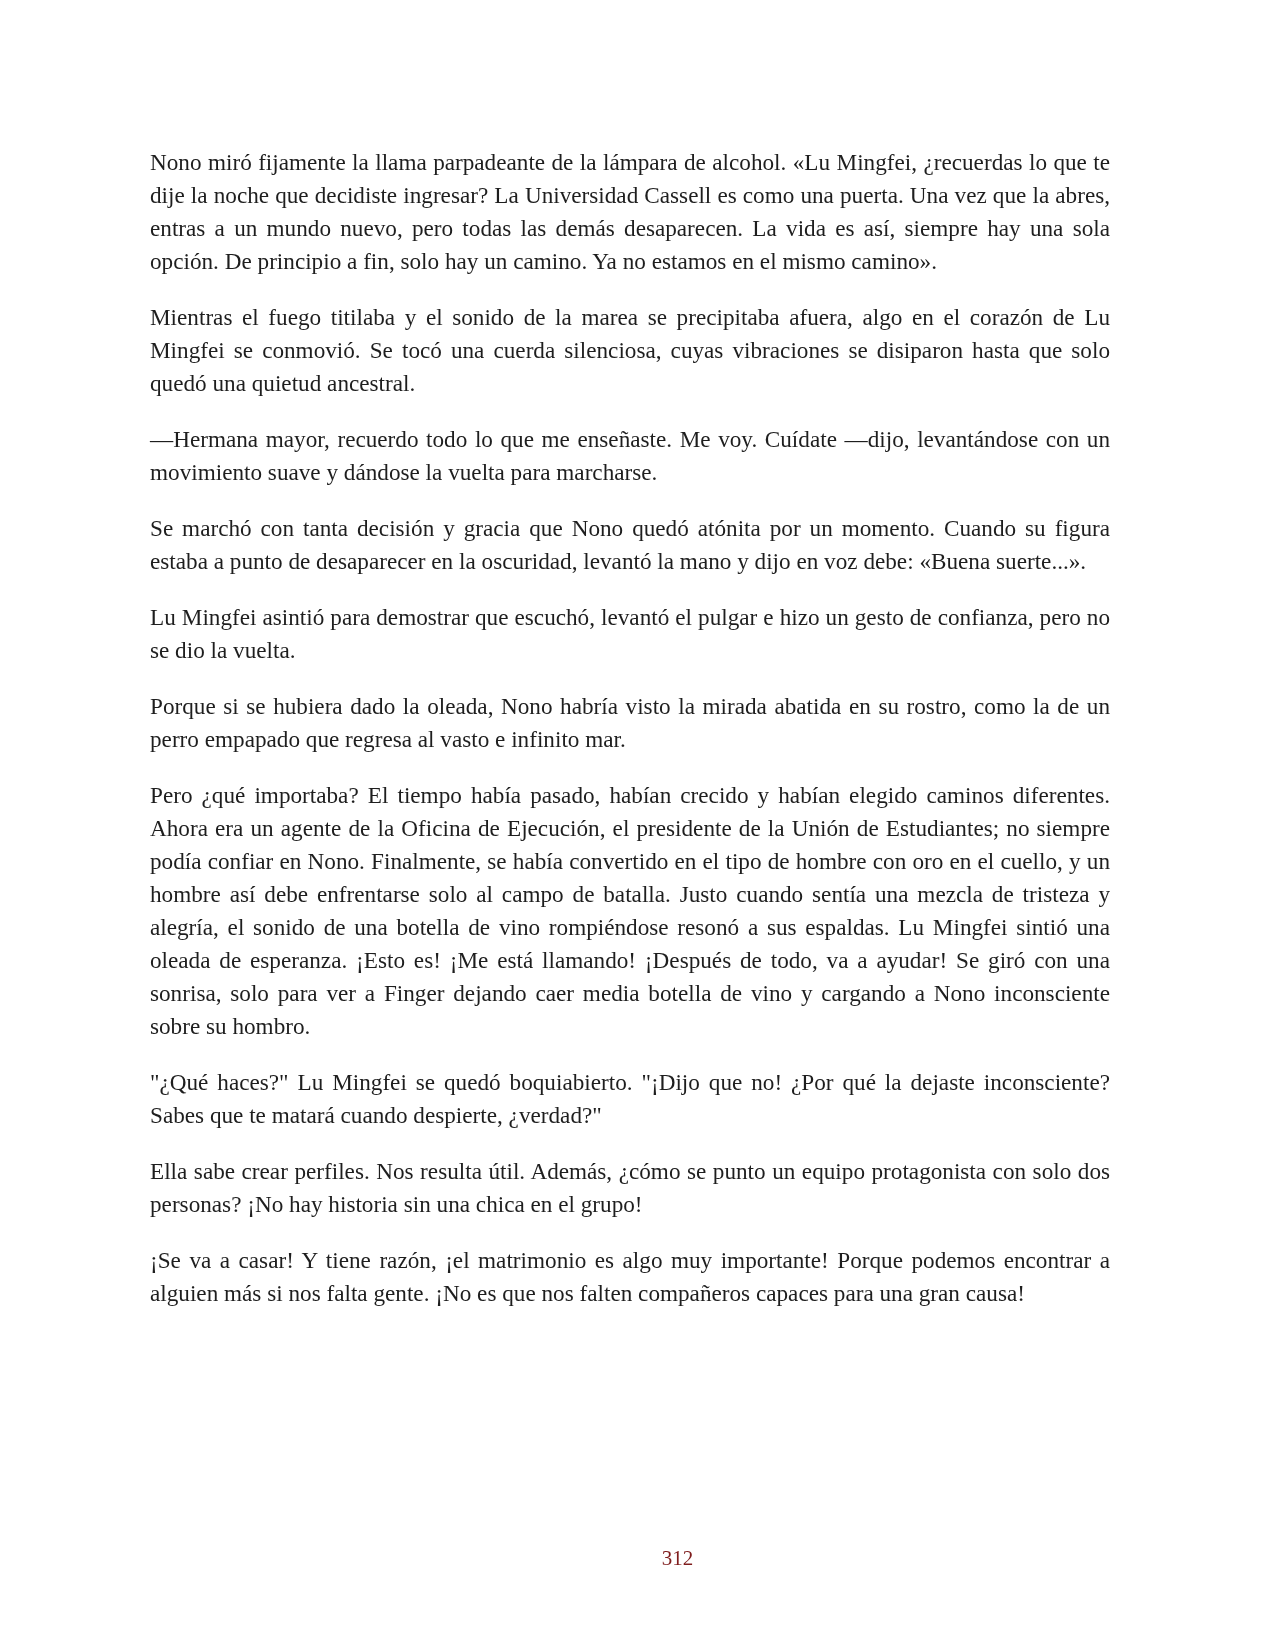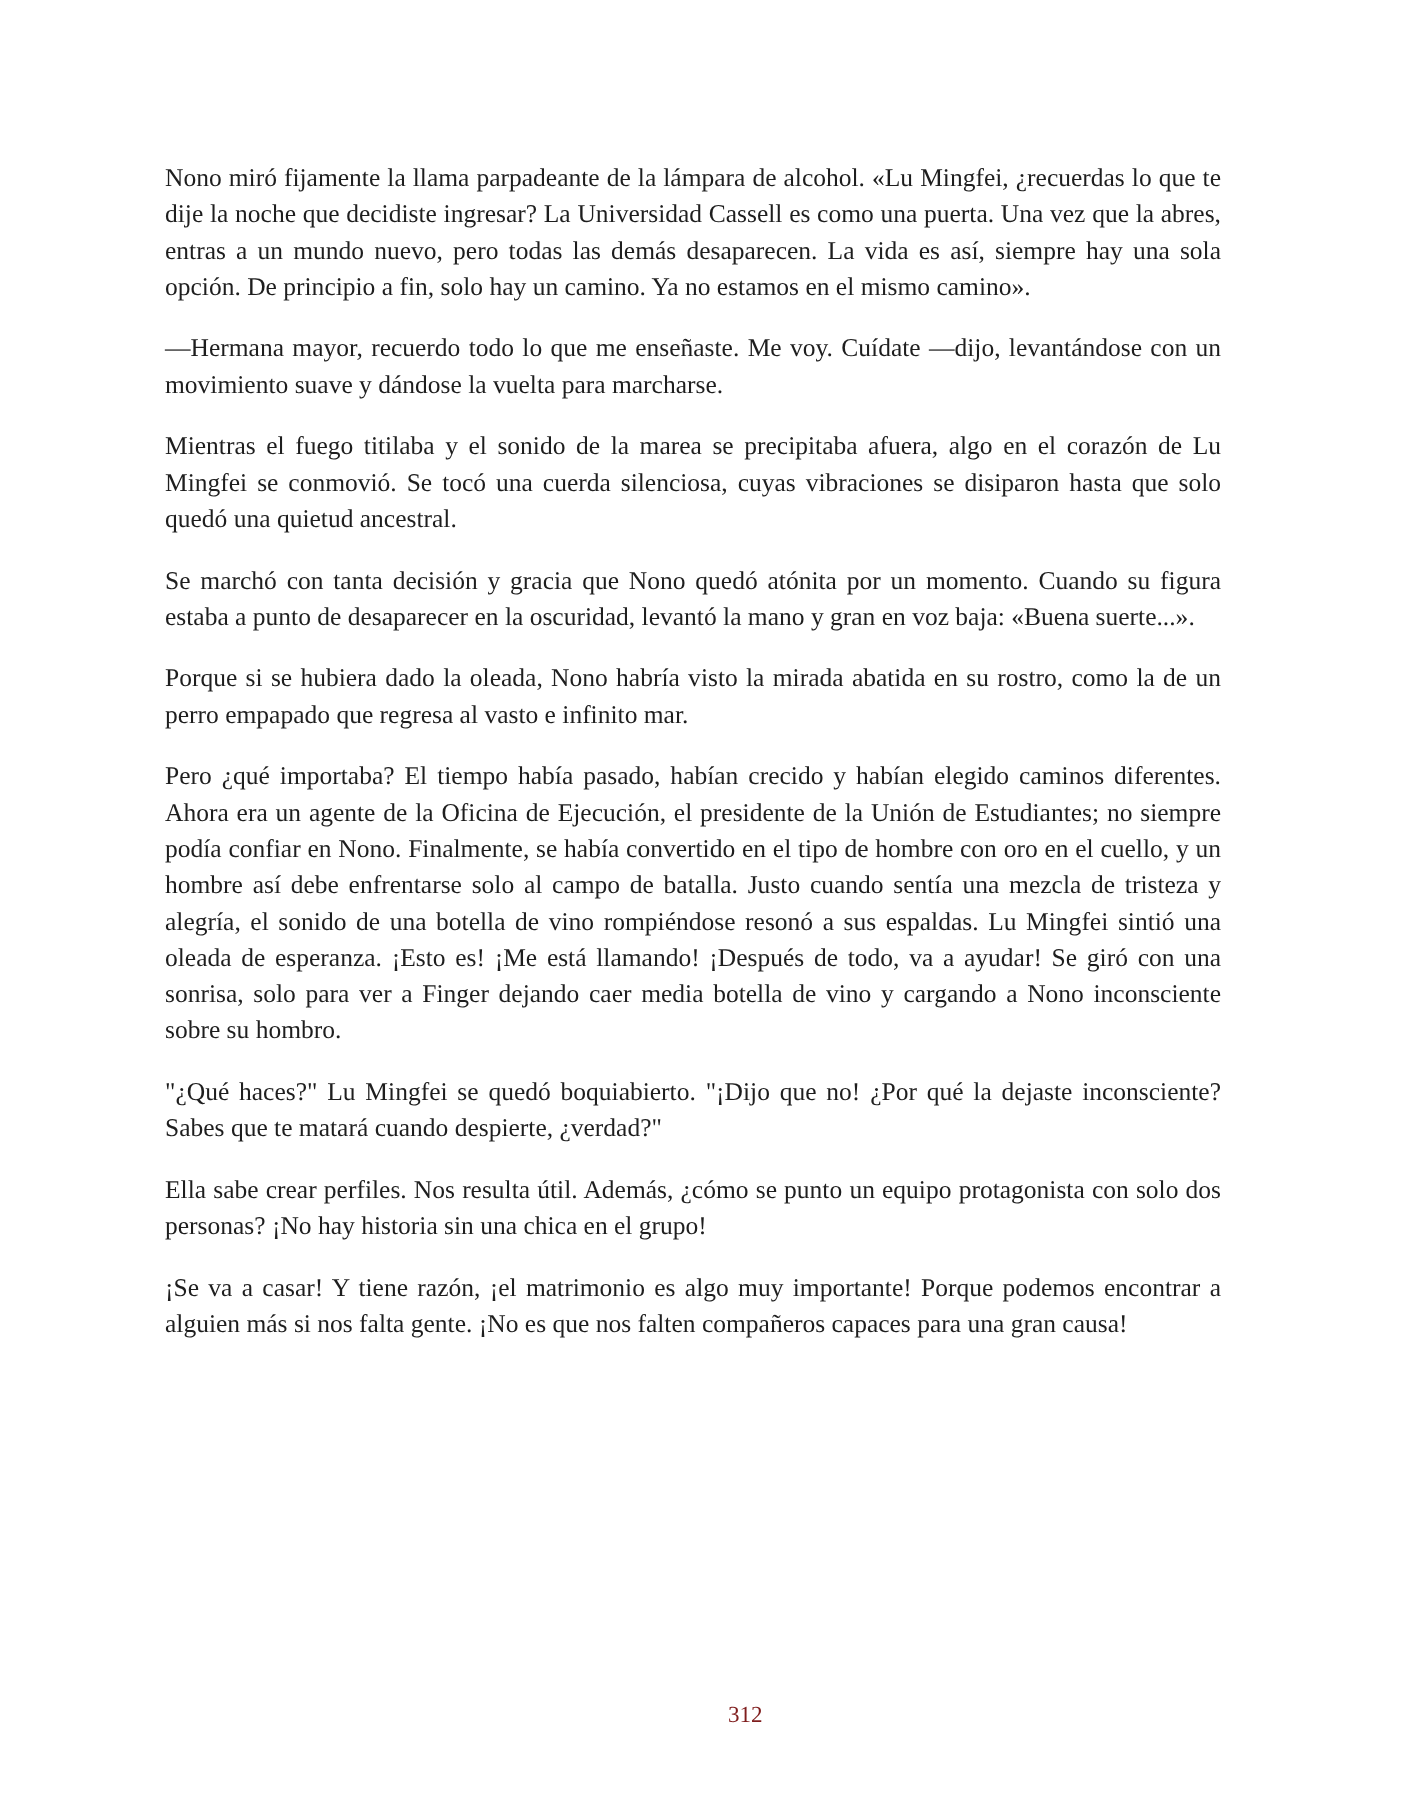--- a/index.html
+++ b/index.html
@@ -48,23 +48,24 @@
       color: #7f1d1d;
       padding-left: 40px;
     }
   </style>
 </head>
 <body>
 
 <div class="page">
   <div class="text-column">
     <p>Nono miró fijamente la llama parpadeante de la lámpara de alcohol. «Lu Mingfei, ¿recuerdas lo que te dije la noche que decidiste ingresar? La Universidad Cassell es como una puerta. Una vez que la abres, entras a un mundo nuevo, pero todas las demás desaparecen. La vida es así, siempre hay una sola opción. De principio a fin, solo hay un camino. Ya no estamos en el mismo camino».</p>
+    <p>Mientras el fuego titilaba y el sonido de la marea se precipitaba afuera, algo en el corazón de Lu Mingfei se conmovió. Se tocó una cuerda silenciosa, cuyas vibraciones se disiparon hasta que solo quedó una quietud ancestral.</p>
     <p>—Hermana mayor, recuerdo todo lo que me enseñaste. Me voy. Cuídate —dijo, levantándose con un movimiento suave y dándose la vuelta para marcharse.</p>
-    <p>Mientras el fuego titilaba y el sonido de la marea se precipitaba afuera, algo en el corazón de Lu Mingfei se conmovió. Se tocó una cuerda silenciosa, cuyas vibraciones se disiparon hasta que solo quedó una quietud ancestral.</p>
-    <p>Se marchó con tanta decisión y gracia que Nono quedó atónita por un momento. Cuando su figura estaba a punto de desaparecer en la oscuridad, levantó la mano y gran en voz baja: «Buena suerte...».</p>
+    <p>Se marchó con tanta decisión y gracia que Nono quedó atónita por un momento. Cuando su figura estaba a punto de desaparecer en la oscuridad, levantó la mano y dijo en voz debe: «Buena suerte...».</p>
+    <p>Lu Mingfei asintió para demostrar que escuchó, levantó el pulgar e hizo un gesto de confianza, pero no se dio la vuelta.</p>
     <p>Porque si se hubiera dado la oleada, Nono habría visto la mirada abatida en su rostro, como la de un perro empapado que regresa al vasto e infinito mar.</p>
     <p>Pero ¿qué importaba? El tiempo había pasado, habían crecido y habían elegido caminos diferentes. Ahora era un agente de la Oficina de Ejecución, el presidente de la Unión de Estudiantes; no siempre podía confiar en Nono. Finalmente, se había convertido en el tipo de hombre con oro en el cuello, y un hombre así debe enfrentarse solo al campo de batalla. Justo cuando sentía una mezcla de tristeza y alegría, el sonido de una botella de vino rompiéndose resonó a sus espaldas. Lu Mingfei sintió una oleada de esperanza. ¡Esto es! ¡Me está llamando! ¡Después de todo, va a ayudar! Se giró con una sonrisa, solo para ver a Finger dejando caer media botella de vino y cargando a Nono inconsciente sobre su hombro.</p>
     <p>"¿Qué haces?" Lu Mingfei se quedó boquiabierto. "¡Dijo que no! ¿Por qué la dejaste inconsciente? Sabes que te matará cuando despierte, ¿verdad?"</p>
     <p>Ella sabe crear perfiles. Nos resulta útil. Además, ¿cómo se punto un equipo protagonista con solo dos personas? ¡No hay historia sin una chica en el grupo!</p>
     <p>¡Se va a casar! Y tiene razón, ¡el matrimonio es algo muy importante! Porque podemos encontrar a alguien más si nos falta gente. ¡No es que nos falten compañeros capaces para una gran causa!</p>
   </div>
   <div class="page-number">312</div>
 </div>
 
 </body></html>

